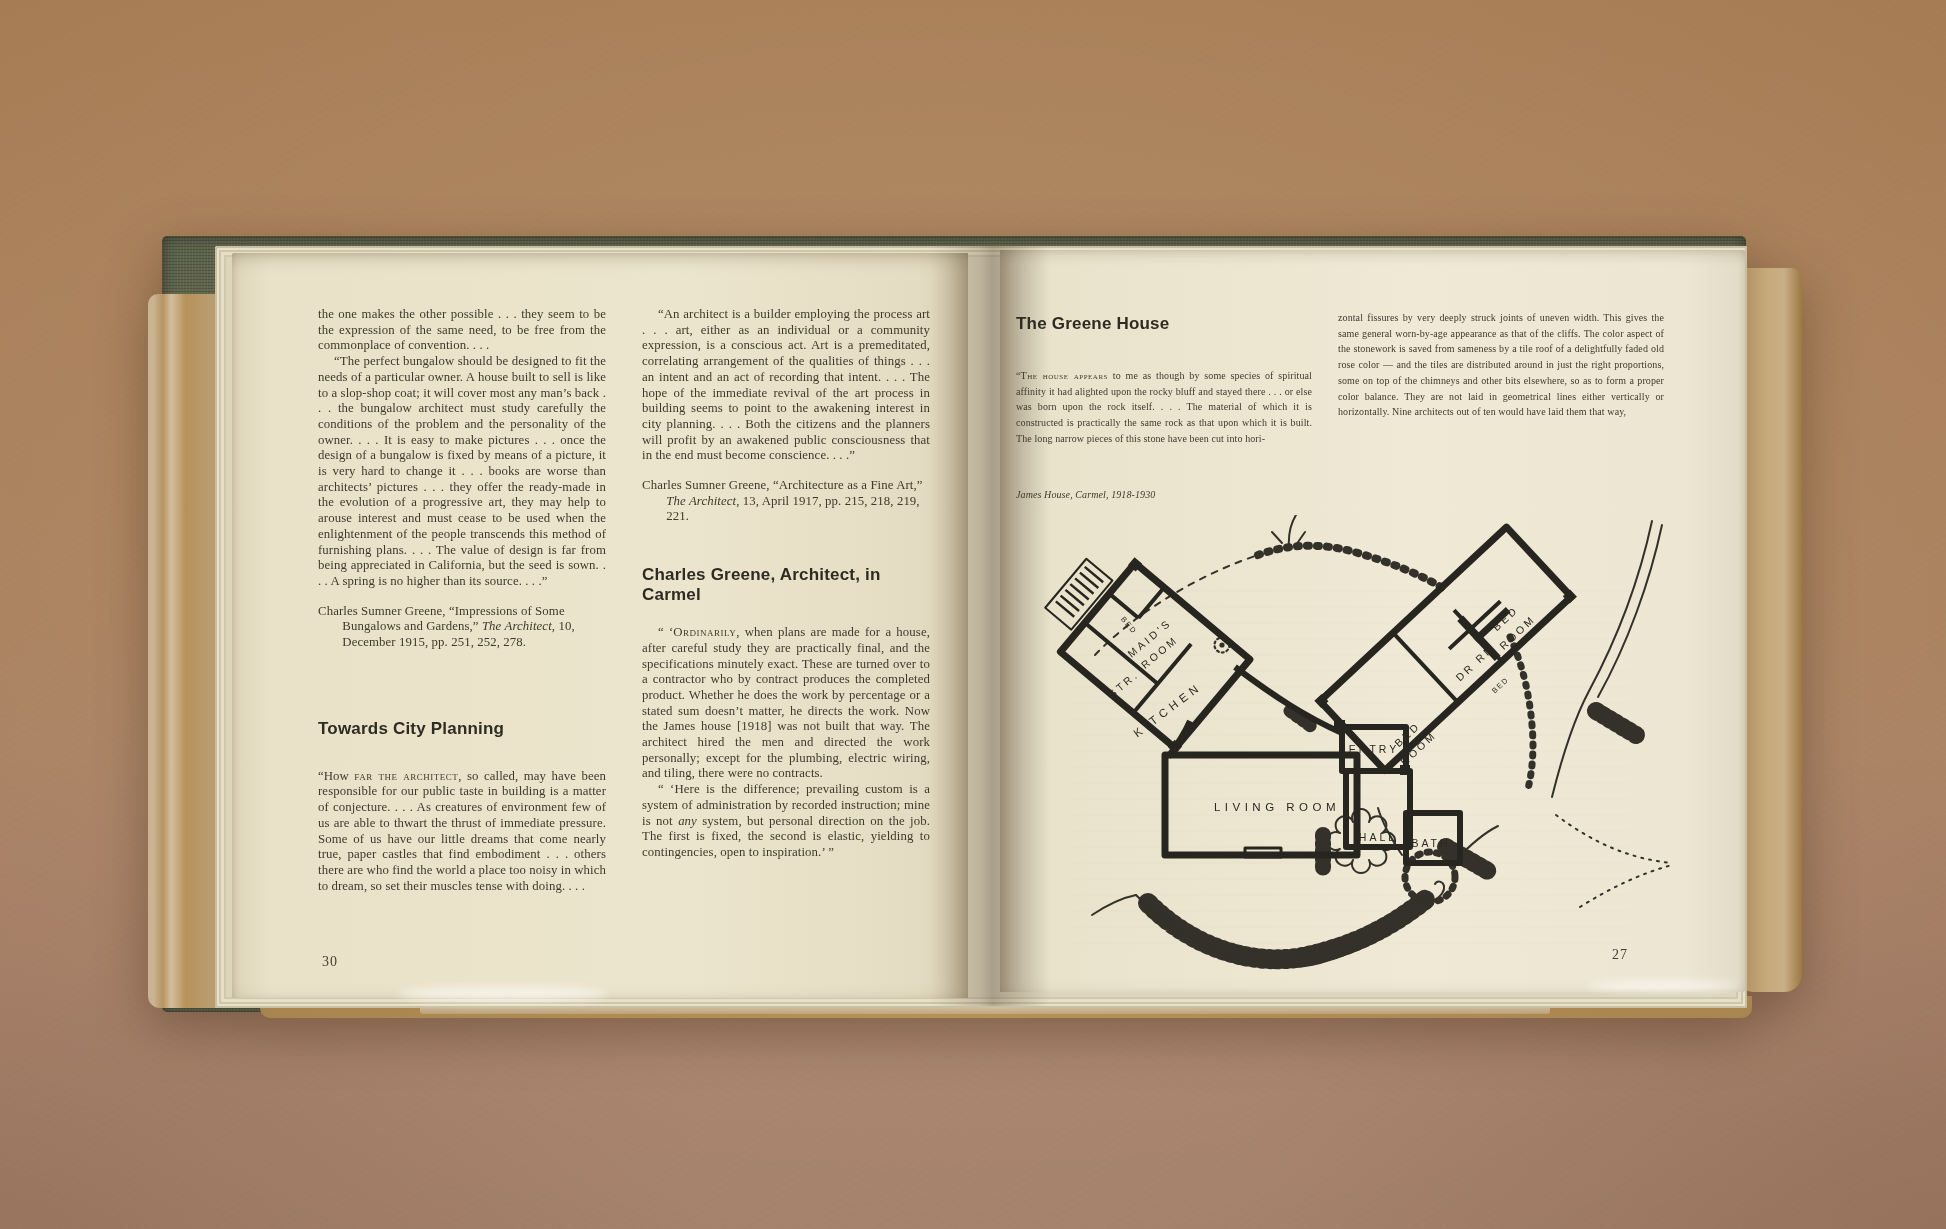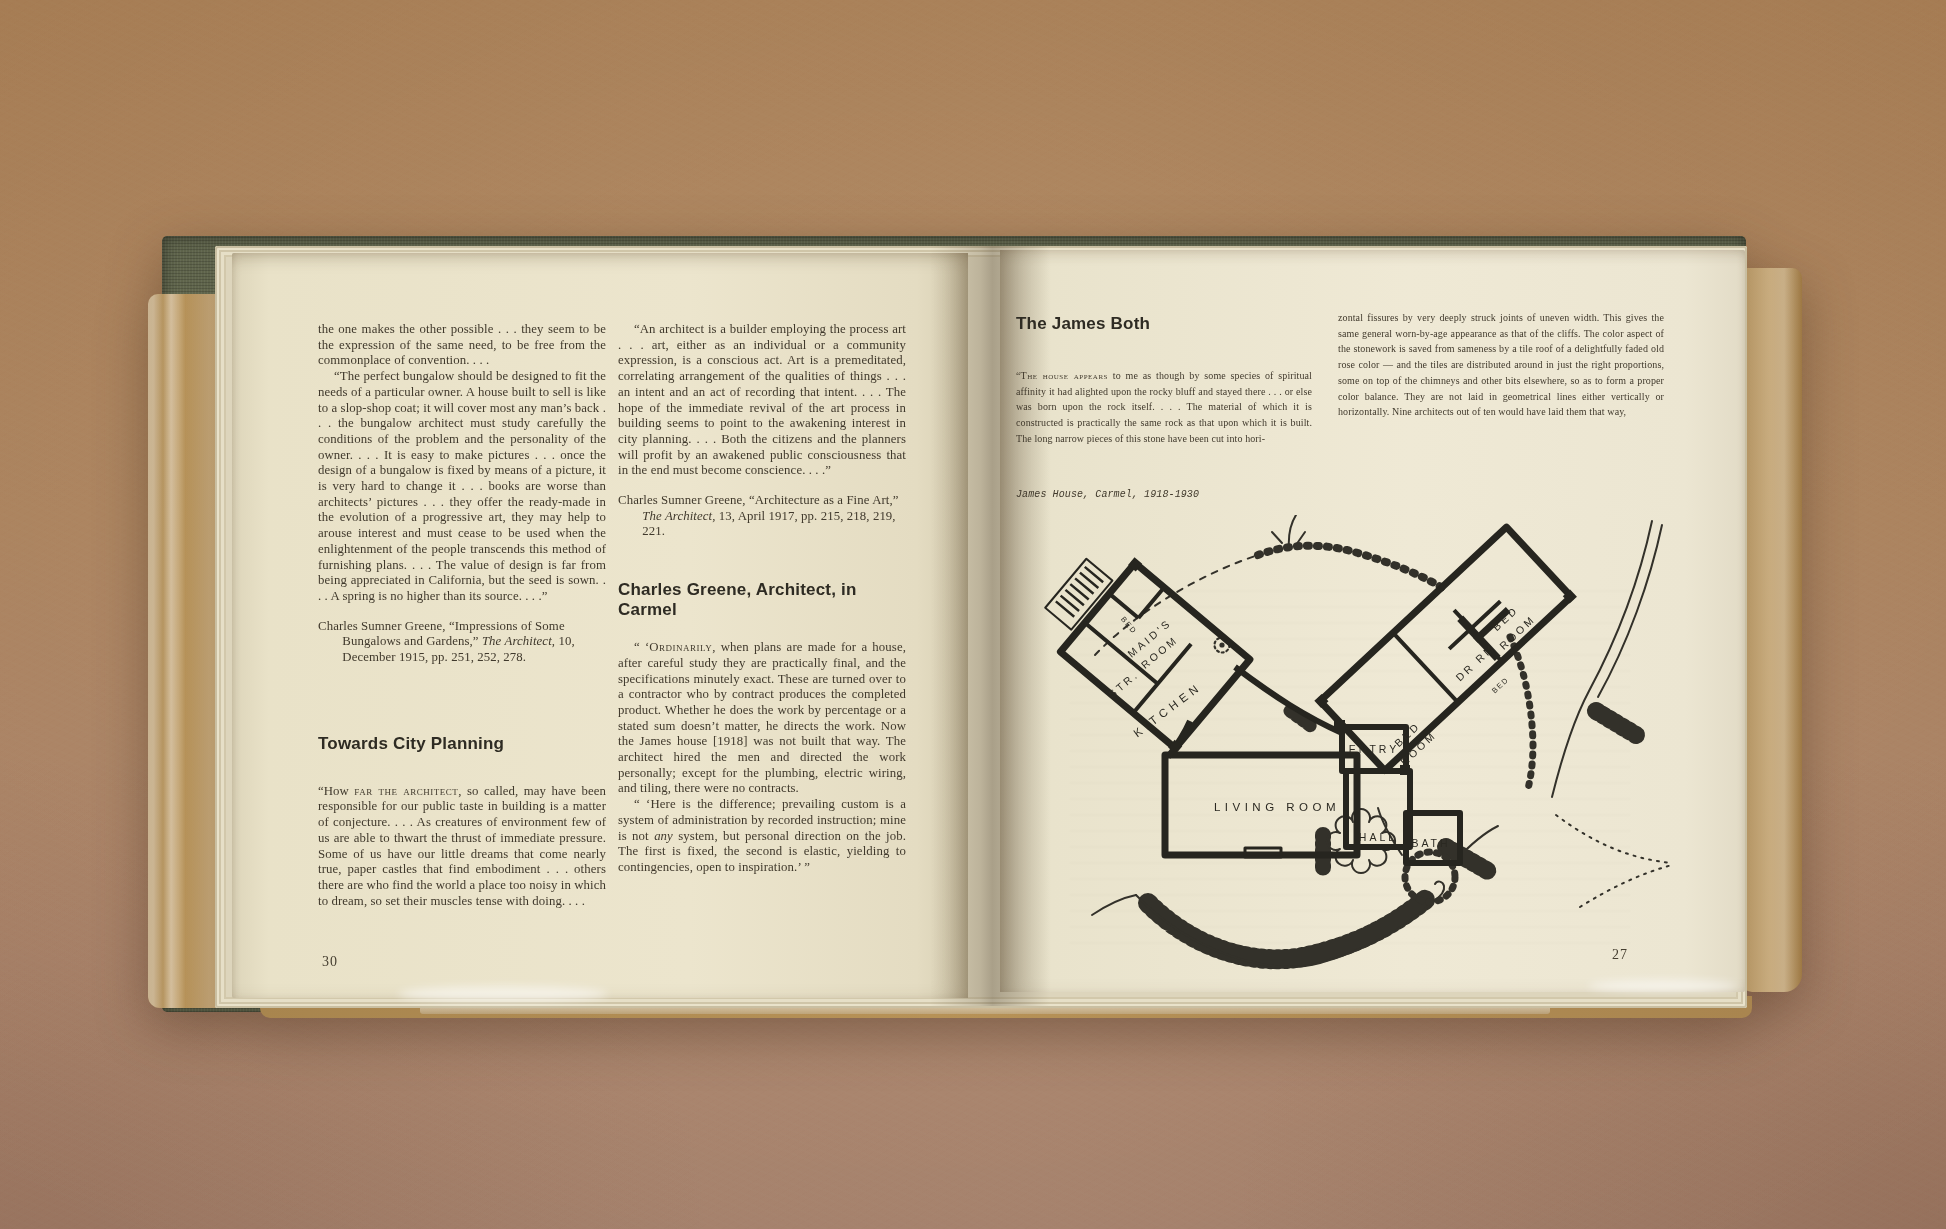--- a/index.html
+++ b/index.html
@@ -54,35 +54,35 @@
   .page-right{left:852px;top:14px;width:745px;height:742px;border-radius:0 2px 2px 0;
     background:linear-gradient(90deg,#d9d1b7 0,#e9e3cc 7%,#efe9d5 55%,#ece6d2 92%,#e2dbc6 100%);
     box-shadow:inset 18px 0 24px -14px rgba(90,68,38,.34), inset -4px 0 8px -4px rgba(90,68,38,.18),
       inset 0 12px 16px -12px rgba(90,68,38,.24);}
   .gutter-shadow{position:absolute;left:782px;top:10px;width:120px;height:760px;pointer-events:none;
     background:linear-gradient(90deg, rgba(60,44,22,0), rgba(60,44,22,.20) 42%, rgba(50,36,18,.30) 52%, rgba(60,44,22,0));}
   .glare{position:absolute;background:rgba(255,255,255,.55);filter:blur(4px);border-radius:50%;}
 
   
   .cols{position:absolute;display:flex;}
-  .pl-cols{left:86px;top:69px;gap:12px;}
+  .pl-cols{left:86px;top:54px;gap:36px;}
   .col{width:288px;}
   .col p{margin:0;text-align:justify;font-size:12.8px;line-height:15.7px;letter-spacing:.1px;}
   .ind{text-indent:1.25em;}
   .first{margin-top:10px;}
   .cite{font-size:11.6px;line-height:14.4px;margin-top:14px !important;
     padding-left:1.9em;text-indent:-1.9em;text-align:left !important;}
   .cite em{font-style:italic;}
   .sc{font-variant:small-caps;letter-spacing:.5px;}
   h2{font-family:"Liberation Sans", sans-serif;font-weight:700;color:#2e2b23;
     font-size:17px;letter-spacing:.2px;margin:68px 0 30px 0;}
   h2.tight{margin:40px 0 20px 0;}
   h2.top{margin:2px 0 34px 0;}
   .pagenum{position:absolute;font-size:14px;letter-spacing:1px;color:#453e30;margin-top:21px;}
-  .caption{font-style:italic;font-size:13.2px;margin-top:40px !important;text-align:right;font-family:Liberation Mono, monospace;}
+  .caption{font-style:italic;font-size:13.2px;margin-top:40px !important;text-align:right;}
 
   .pr-col1{position:absolute;left:16px;top:62px;width:296px;z-index:2;}
   .pr-col2{position:absolute;left:338px;top:60px;width:326px;z-index:2;}
   .pr-col1 p,.pr-col2 p{margin:0;text-align:justify;font-size:10px;line-height:15.7px;letter-spacing:.1px;}
 
   .ghost{position:absolute;left:70px;top:340px;width:560px;height:360px;opacity:.18;filter:blur(1.2px);
     background:repeating-linear-gradient(180deg, rgba(125,115,92,.18) 0 2px, rgba(0,0,0,0) 2px 16px);
     z-index:0;pointer-events:none;}
 
   
@@ -121,21 +121,21 @@
         <p class="ind"><span>“ ‘</span><span class="sc">Ordinarily</span><span>, when plans are made for a house, after careful study they are practically final, and the specifications minutely exact. These are turned over to a contractor who by contract produces the completed product. Whether he does the work by percentage or a stated sum doesn’t matter, he directs the work. Now the James house [1918] was not built that way. The architect hired the men and directed the work personally; except for the plumbing, electric wiring, and tiling, there were no contracts.</span></p>
         <p class="ind"><span>“ ‘Here is the difference; prevailing custom is a system of administration by recorded instruction; mine is not </span><em>any</em><span> system, but personal direction on the job. The first is fixed, the second is elastic, yielding to contingencies, open to inspiration.’ ”</span></p>
       </div>
     </div>
     <div class="pagenum" style="left:90px;top:680px;">30</div>
   </div>
 
   <div class="page page-right">
     <div class="ghost"></div>
     <div class="pr-col1">
-      <h2 class="top">The James Both</h2>
+      <h2 class="top">The Greene House</h2>
       <p><span>“</span><span class="sc">The house appears</span><span> to me as though by some species of spiritual affinity it had alighted upon the rocky bluff and stayed there . . . or else was born upon the rock itself. . . . The material of which it is constructed is practically the same rock as that upon which it is built. The long narrow pieces of this stone have been cut into hori-</span></p>
       <p class="caption">James House, Carmel, 1918-1930</p>
     </div>
     <div class="pr-col2">
       <p>zontal fissures by very deeply struck joints of uneven width. This gives the same general worn-by-age appearance as that of the cliffs. The color aspect of the stonework is saved from sameness by a tile roof of a delightfully faded old rose color — and the tiles are distributed around in just the right proportions, some on top of the chimneys and other bits elsewhere, so as to form a proper color balance. They are not laid in geometrical lines either vertically or horizontally. Nine architects out of ten would have laid them that way,</p>
     </div>
 
     <svg class="plan" viewBox="0 0 660 470">
 
       <g stroke="#33312a" fill="none" stroke-linecap="round" stroke-linejoin="round">

